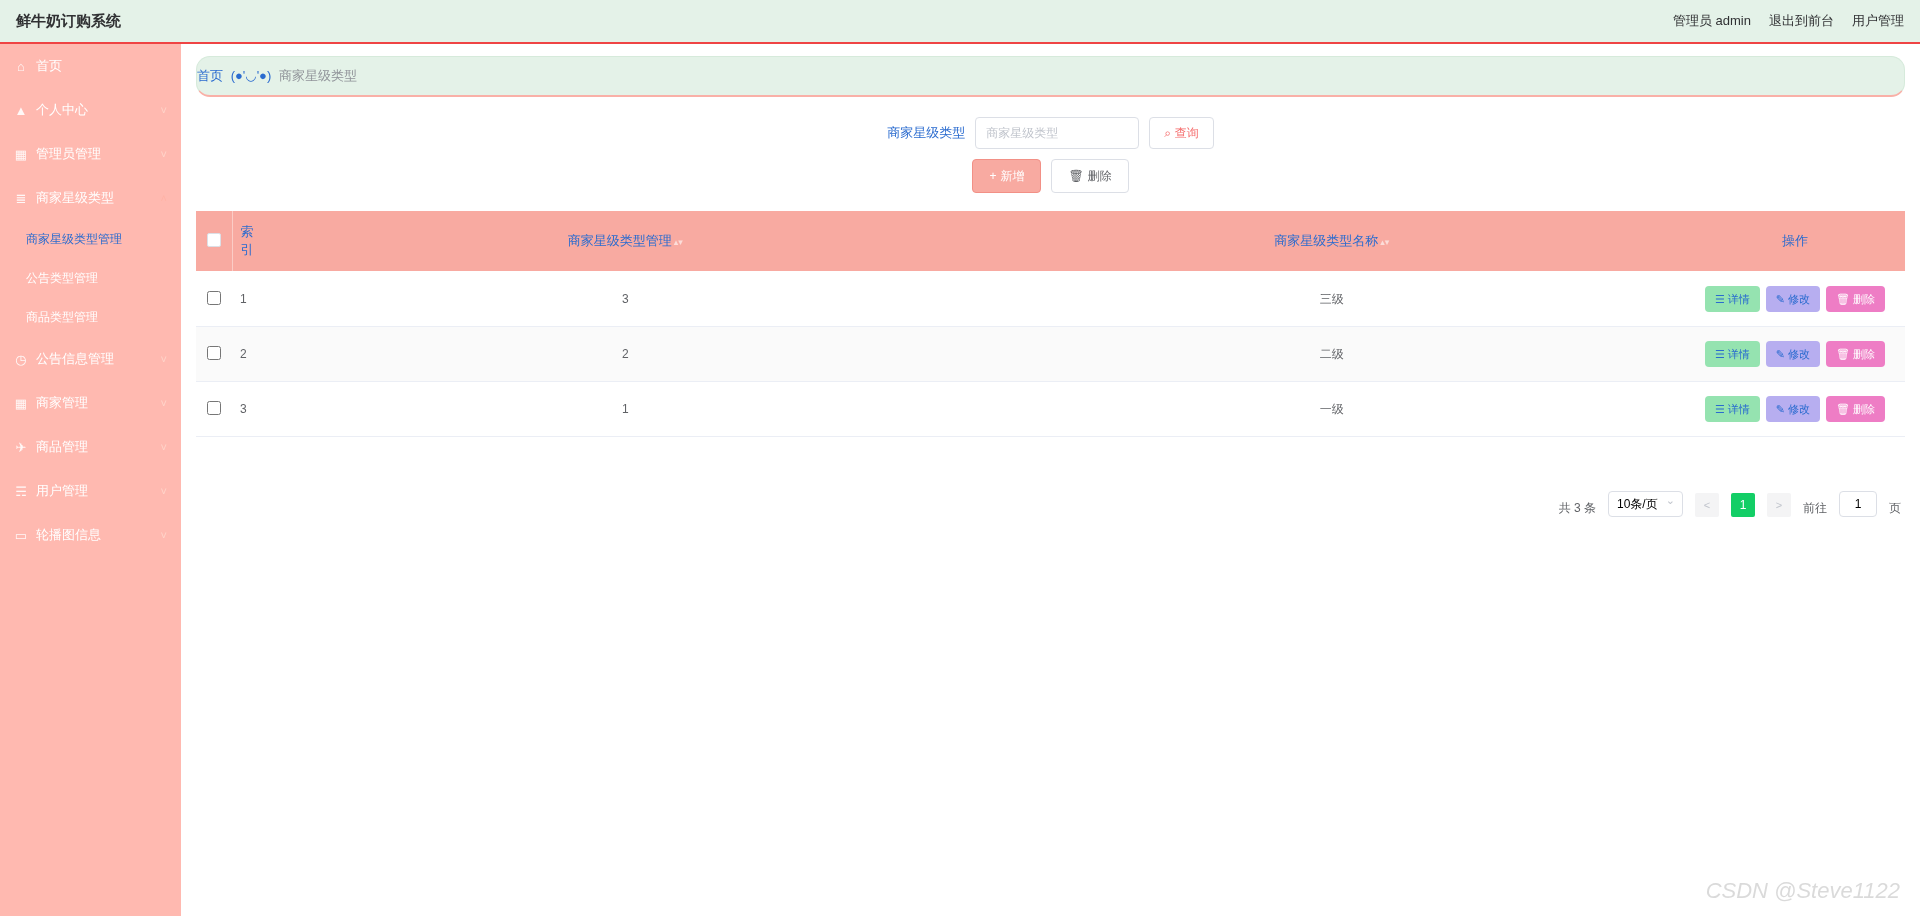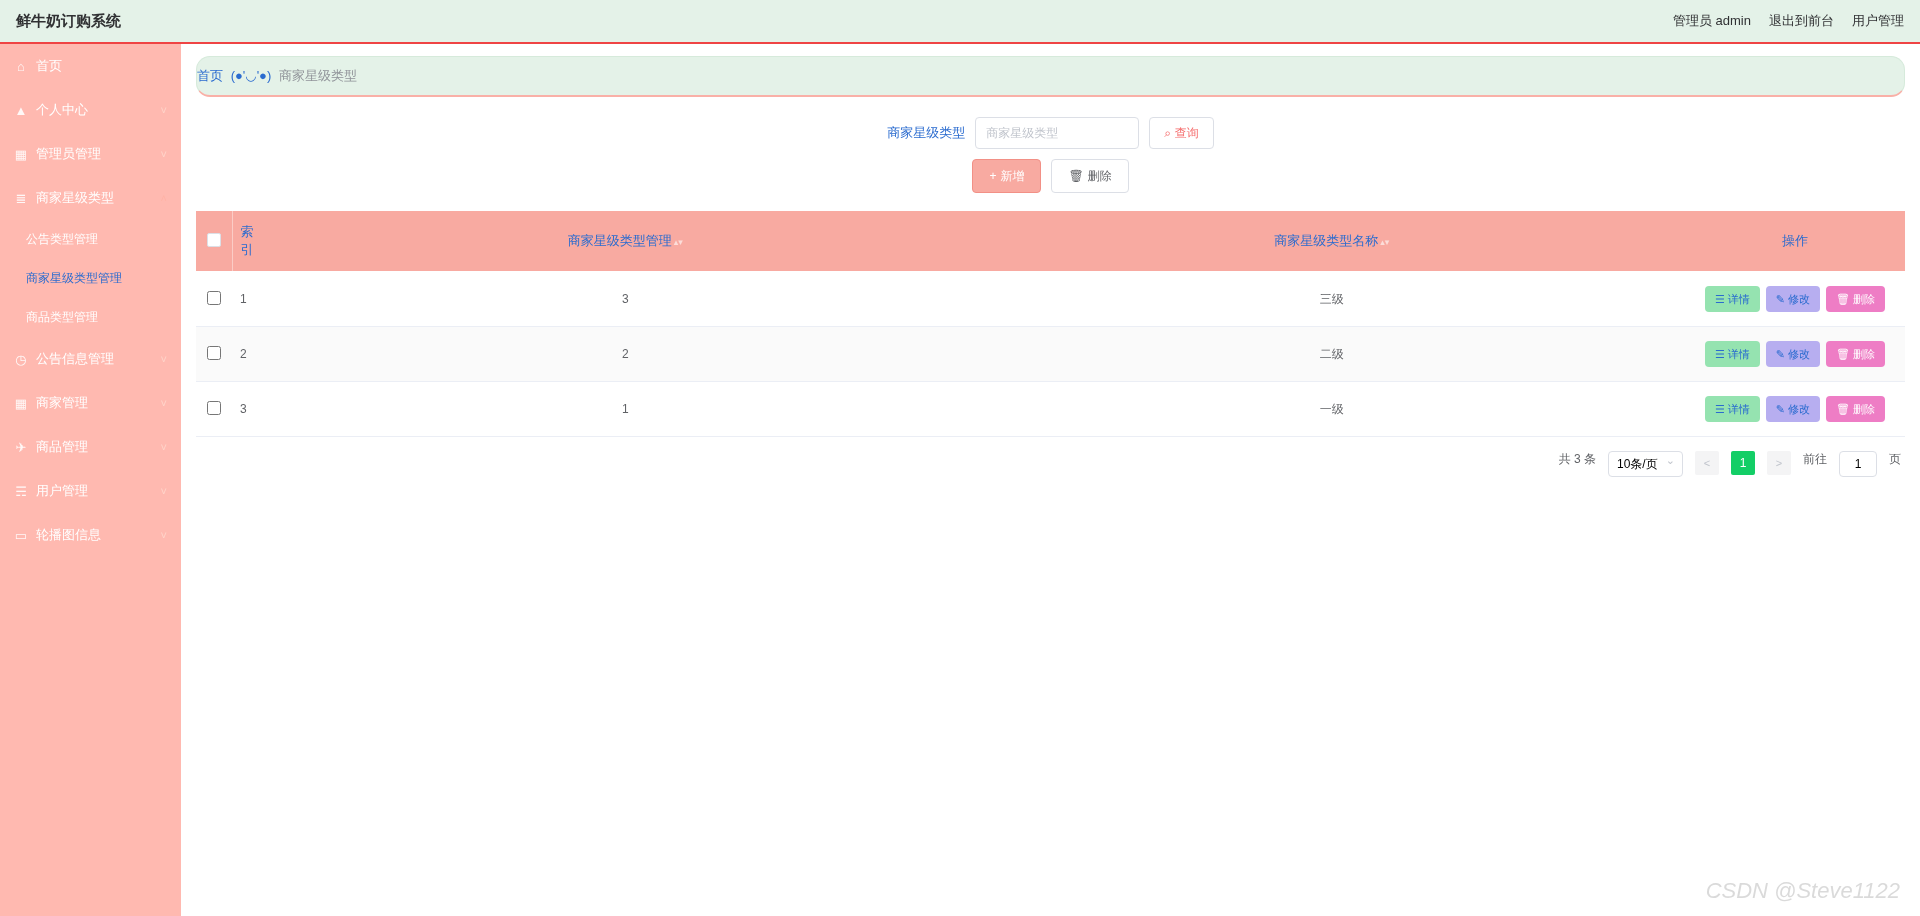--- a/index.html
+++ b/index.html
@@ -231,37 +231,37 @@
 .btn-edit   { background: #b7aef0; color: #2a6bcf; }
 .btn-delete { background: #ee7dc5; color: #fff; }
 
 
 .sort-caret { display: inline-block; margin-left: 2px; font-size: 9px; color: rgba(255,255,255,.6); }
 
 
 .pagination-row {
   display: flex;
   justify-content: flex-end;
-  align-items: flex-start;
+  align-items: flex-end;
   gap: 12px;
   padding: 14px 4px 4px;
   font-size: 12px;
   color: #606266;
 }
 .page-size-select {
   height: 26px;
   border: 1px solid #dcdfe6;
   border-radius: 4px;
   padding: 0 24px 0 8px;
   font-size: 12px;
   background: #fff;
   appearance: none;
   position: relative;
 }
-.select-wrap { position: relative; display: inline-block; }
+.select-wrap { position: relative; display: inline-block; margin-top: 40px; }
 .select-wrap:after {
   content: '⌄';
   position: absolute;
   right: 8px;
   top: 3px;
   font-size: 11px;
   color: #c0c4cc;
   pointer-events: none;
 }
 .pager-nav {
@@ -327,22 +327,22 @@
   <div class="menu-item">
     <span class="menu-icon">▦</span>
     <span>管理员管理</span>
     <span class="chevron">˅</span>
   </div>
   <div class="menu-item open">
     <span class="menu-icon">≣</span>
     <span>商家星级类型</span>
     <span class="chevron">˄</span>
   </div>
+  <div class="submenu-item active">商家星级类型管理</div>
   <div class="submenu-item">公告类型管理</div>
-  <div class="submenu-item active">商家星级类型管理</div>
   <div class="submenu-item">商品类型管理</div>
   <div class="menu-item">
     <span class="menu-icon">◷</span>
     <span>公告信息管理</span>
     <span class="chevron">˅</span>
   </div>
   <div class="menu-item">
     <span class="menu-icon">▦</span>
     <span>商家管理</span>
     <span class="chevron">˅</span>

